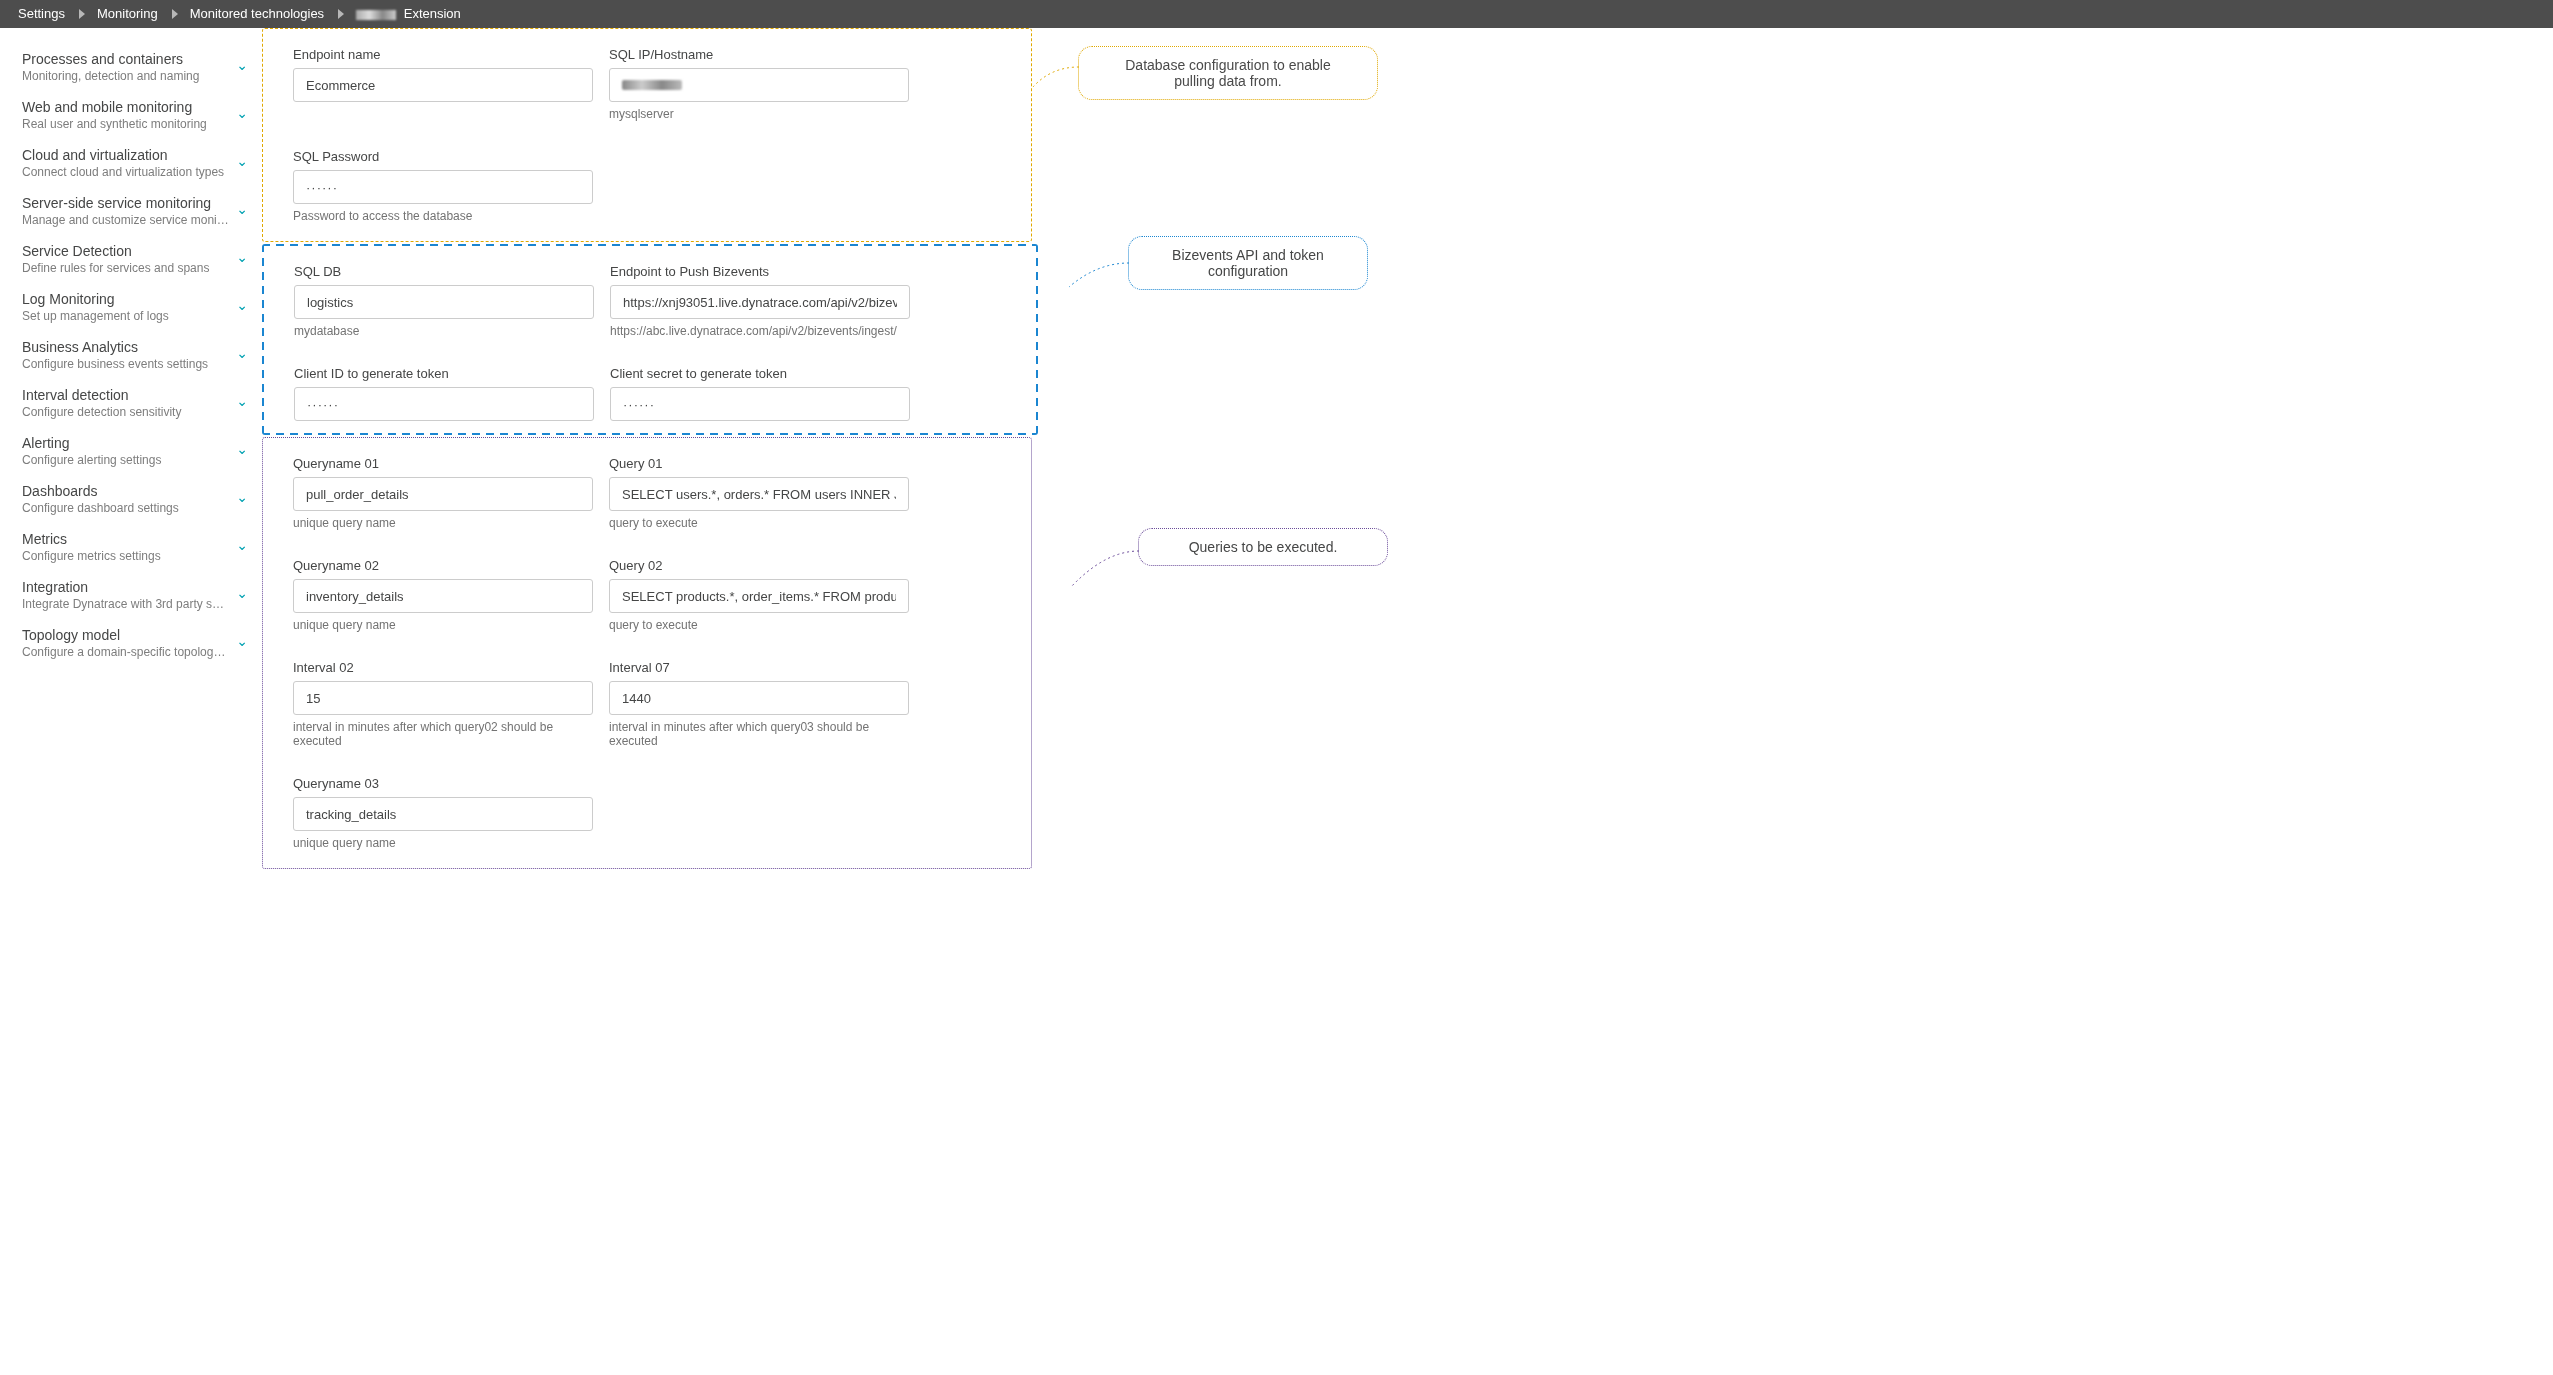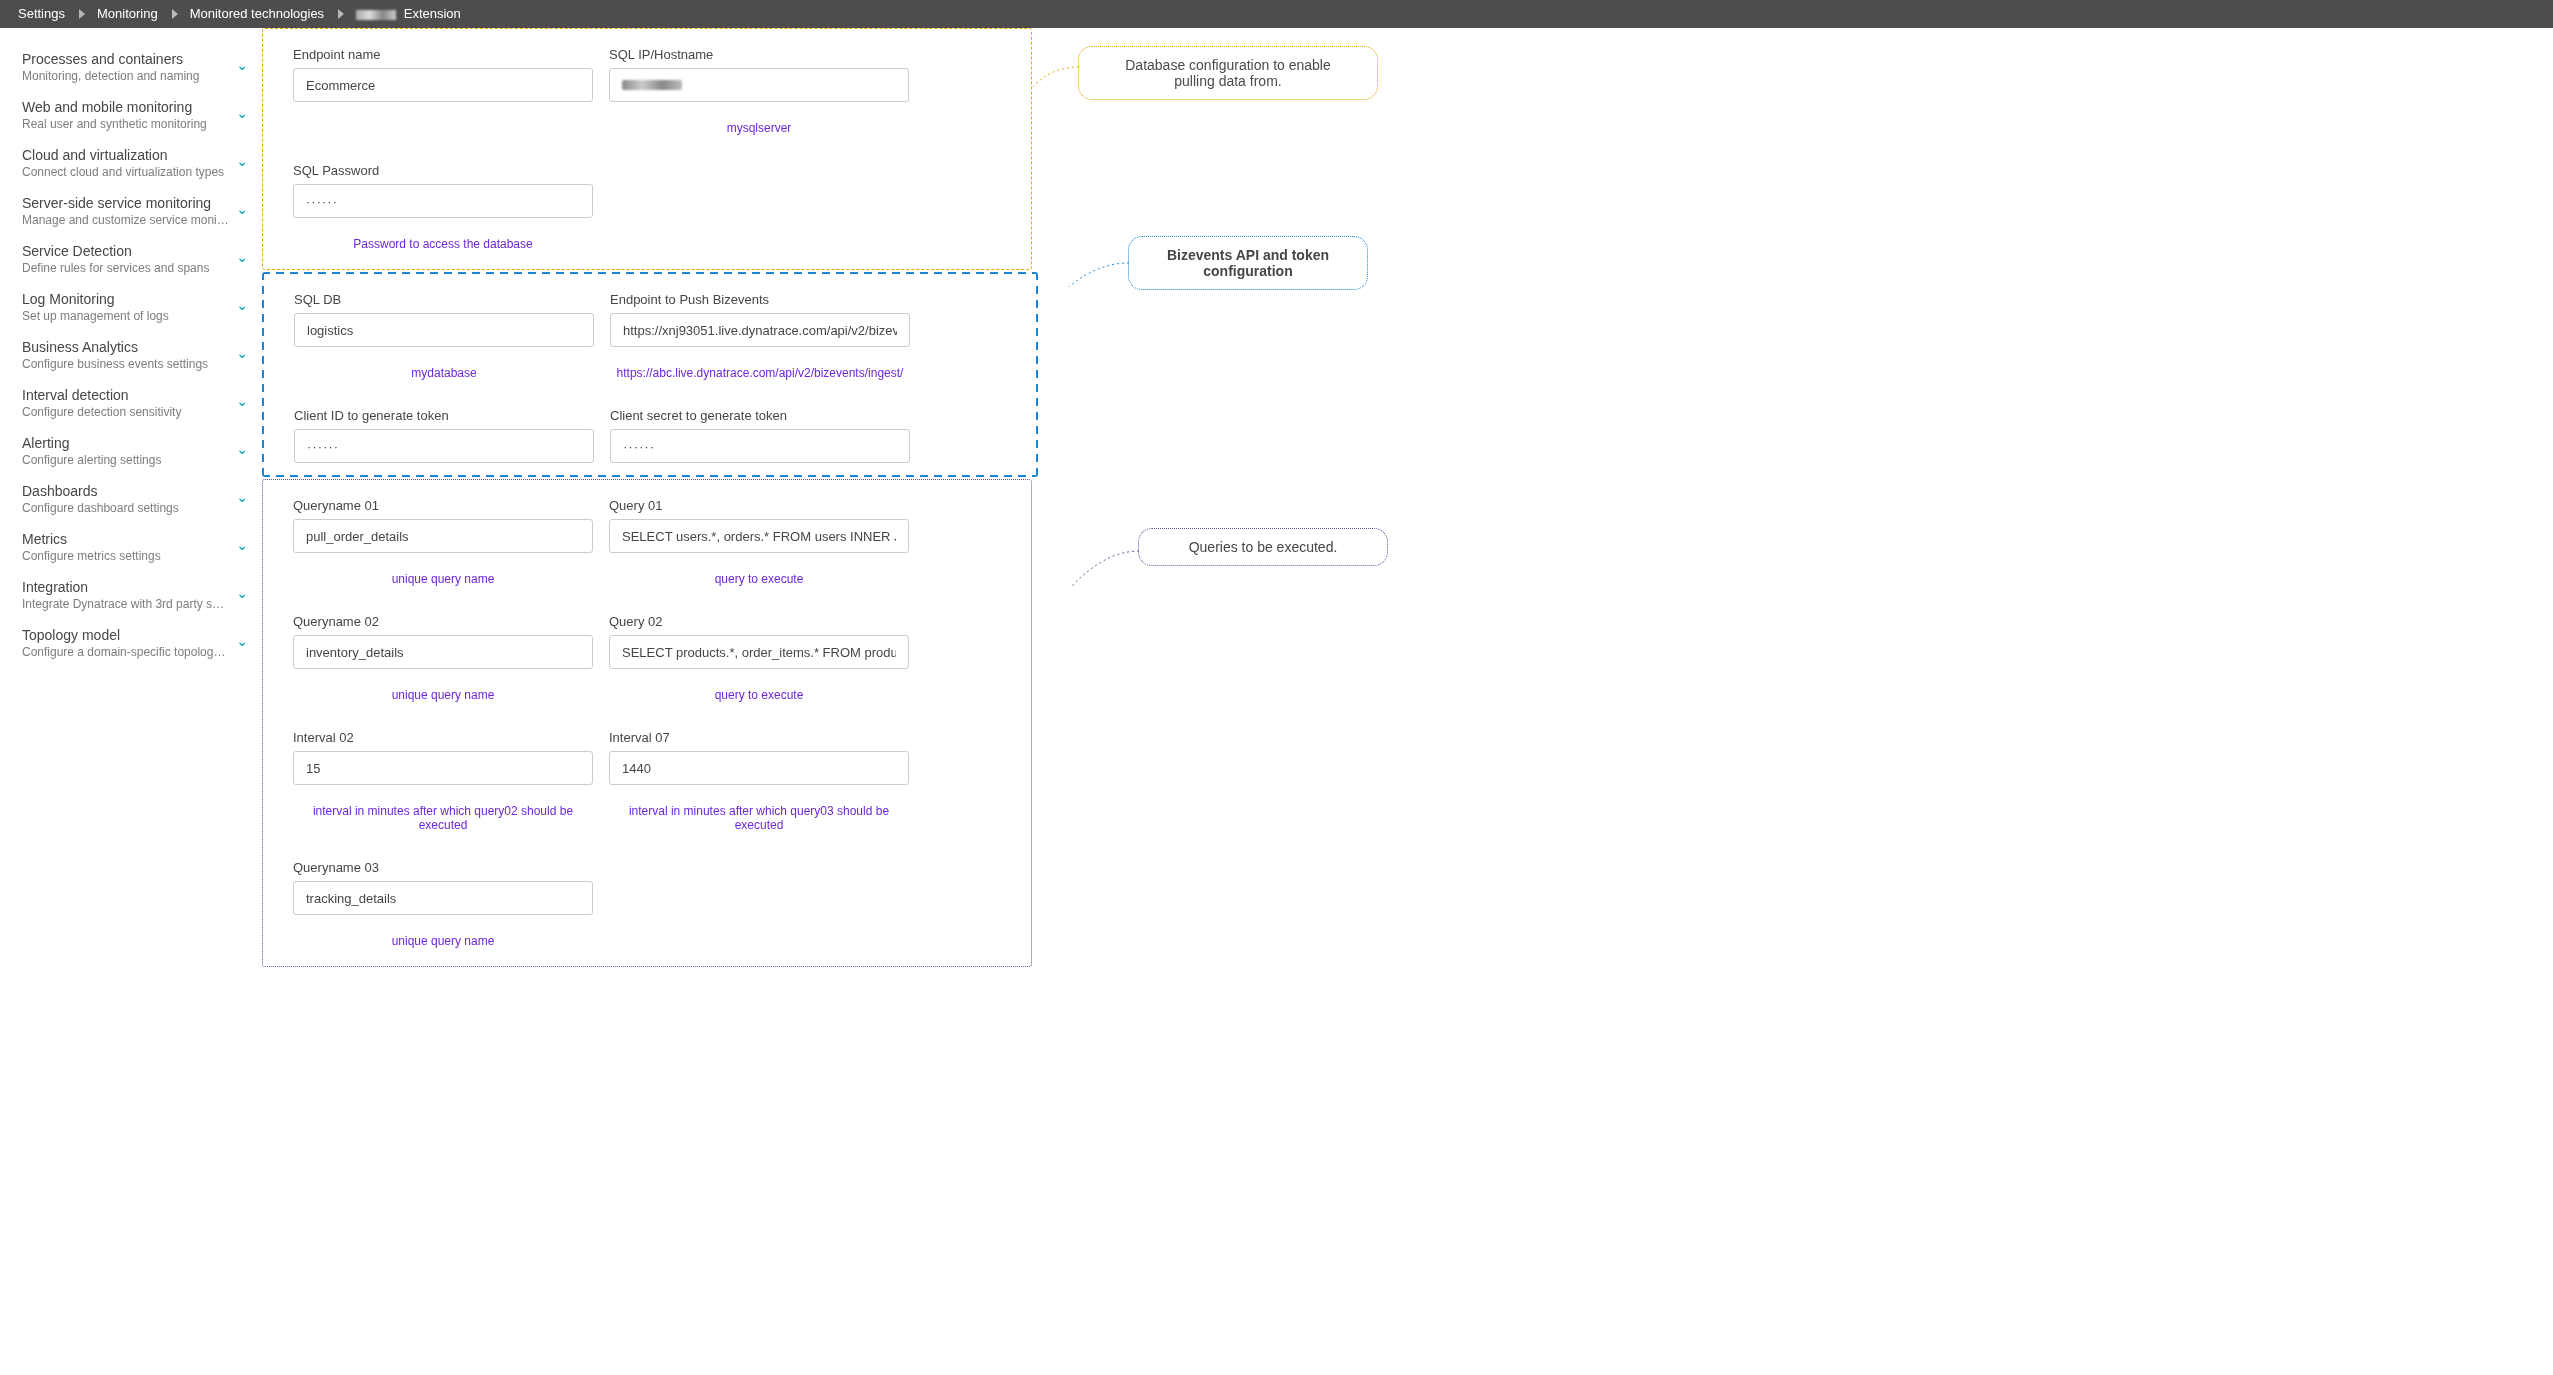--- a/index.html
+++ b/index.html
@@ -26,21 +26,21 @@
 .sb-title { font-size: 14px; color: #454646; font-weight: 400; }
 .sb-sub { font-size: 12px; color: #7d7d7d; margin-top: 2px; white-space: nowrap; overflow: hidden; text-overflow: ellipsis; }
 .sb-chevron { position: absolute; right: 10px; top: 14px; color: #00a1b2; font-size: 14px; }
 
 
 .form-region { display: grid; grid-template-columns: 300px 300px; column-gap: 30px; row-gap: 4px; padding: 12px 30px 12px 30px; gap: 16px; }
 .form-col { min-width: 0; }
 .fld-label { font-size: 13px; color: #454646; margin-bottom: 6px; margin-top: 6px; }
 .fld-input { width: 100%; height: 34px; border: 1px solid #cccccc; border-radius: 3px; padding: 0 12px; font-size: 13px; color: #454646; }
 .fld-input.pw { letter-spacing: 1px; }
-.fld-help { font-size: 12px; color: #6d28d9; margin-top: 19px; margin-bottom: 6px; text-align: center; }
+.fld-help { font-size: 12px; color: #737373; margin-top: 5px; margin-bottom: 6px; }
 
 
 .zone { position: relative; margin-left: 4px; margin-right: 0; margin-bottom: 2px; border-radius: 3px; }
 .zone-orange { border: 1px dashed #e0a800; }
 .zone-purple { border: 1px dotted #6b4c9a; }
 .zone-blue-custom {
   border: 0;
   padding: 2px;
   background: repeating-linear-gradient(to right,#1b86d1 0 8px, transparent 8px 14px) top/100% 3px no-repeat,
               repeating-linear-gradient(to right,#1b86d1 0 8px, transparent 8px 14px) bottom/100% 3px no-repeat,
@@ -50,21 +50,21 @@
 .zone-inner { background:#fff; }
 
 
 .callouts { position: absolute; left: 760px; top: 0; width: 330px; }
 .callout {
   position: absolute; border: 1px dotted; border-radius: 14px;
   padding: 10px 32px; font-size: 14px; text-align: center;
   background: #fff; width: 300px;
 }
 .callout.orange { border-color: #e0a800; color: #4a4a4a; }
-.callout.blue   { border-color: #1b86d1; font-weight: bold; }
+.callout.blue   { border-color: #1b86d1; }
 .callout.purple { border-color: #6b4c9a; }
 .callout .tail {
   position:absolute; left:-50px; top:50%; width:50px; height:30px;
 }
 
 .blurspan {
   display:inline-block; background:linear-gradient(90deg,#888,#ccc,#888,#bbb); filter:blur(1px);
   height:10px; width:60px; border-radius:2px;
 }
 </style>

